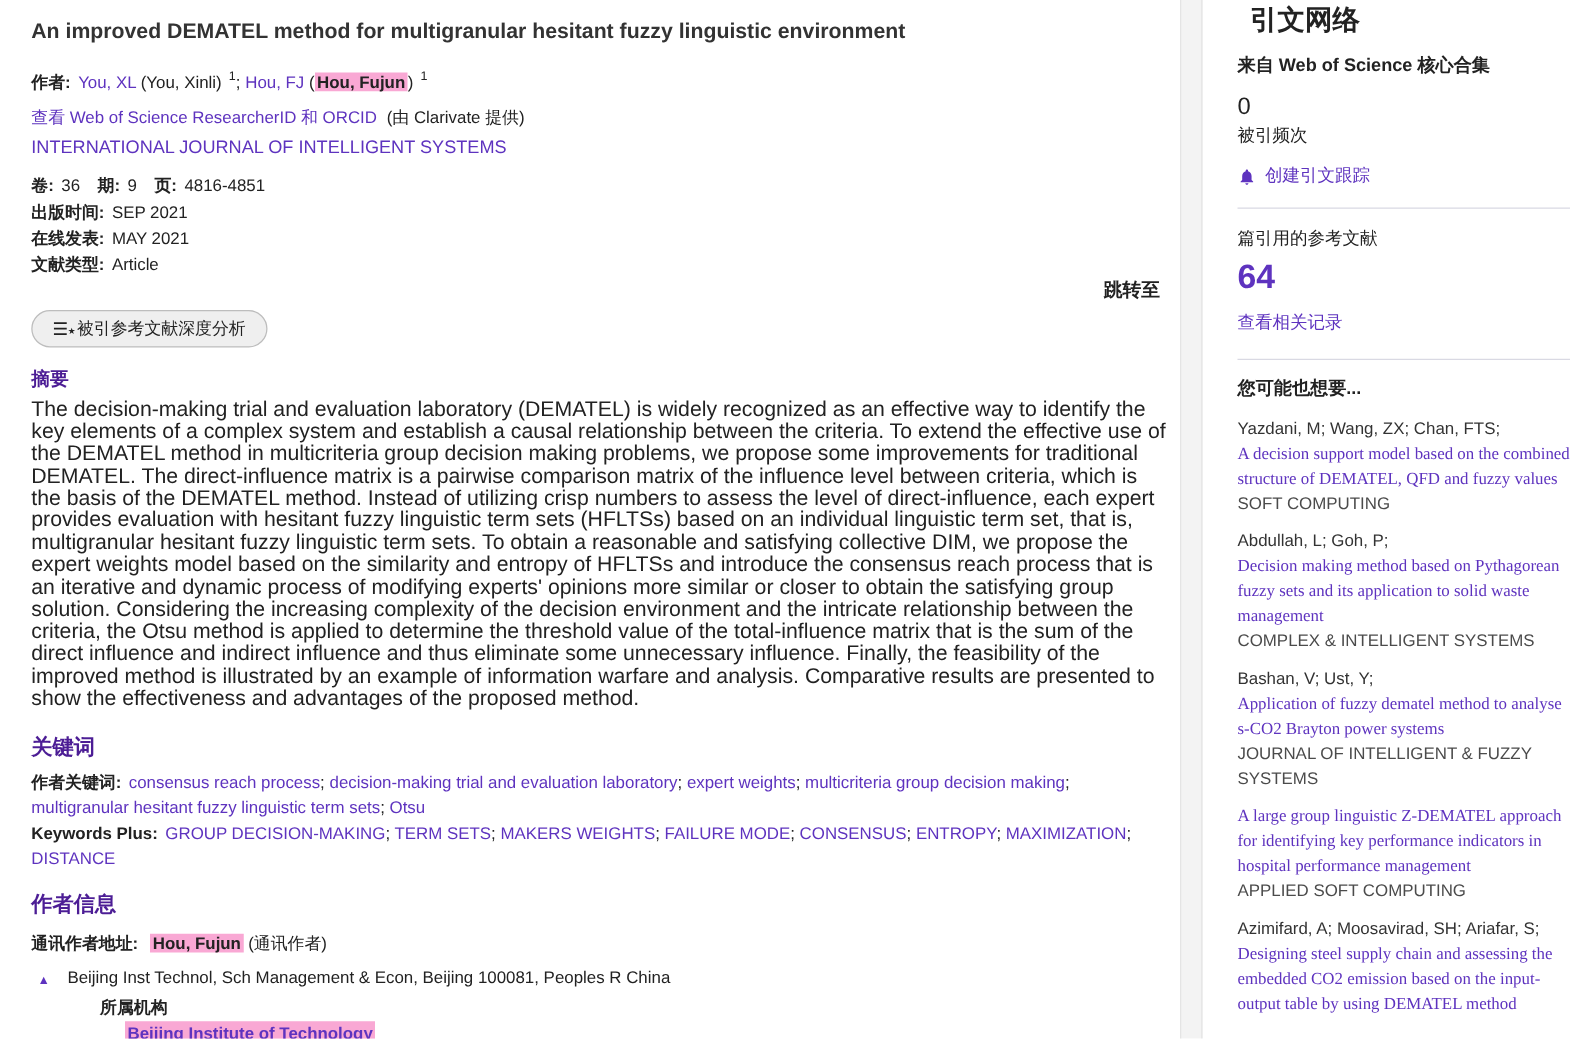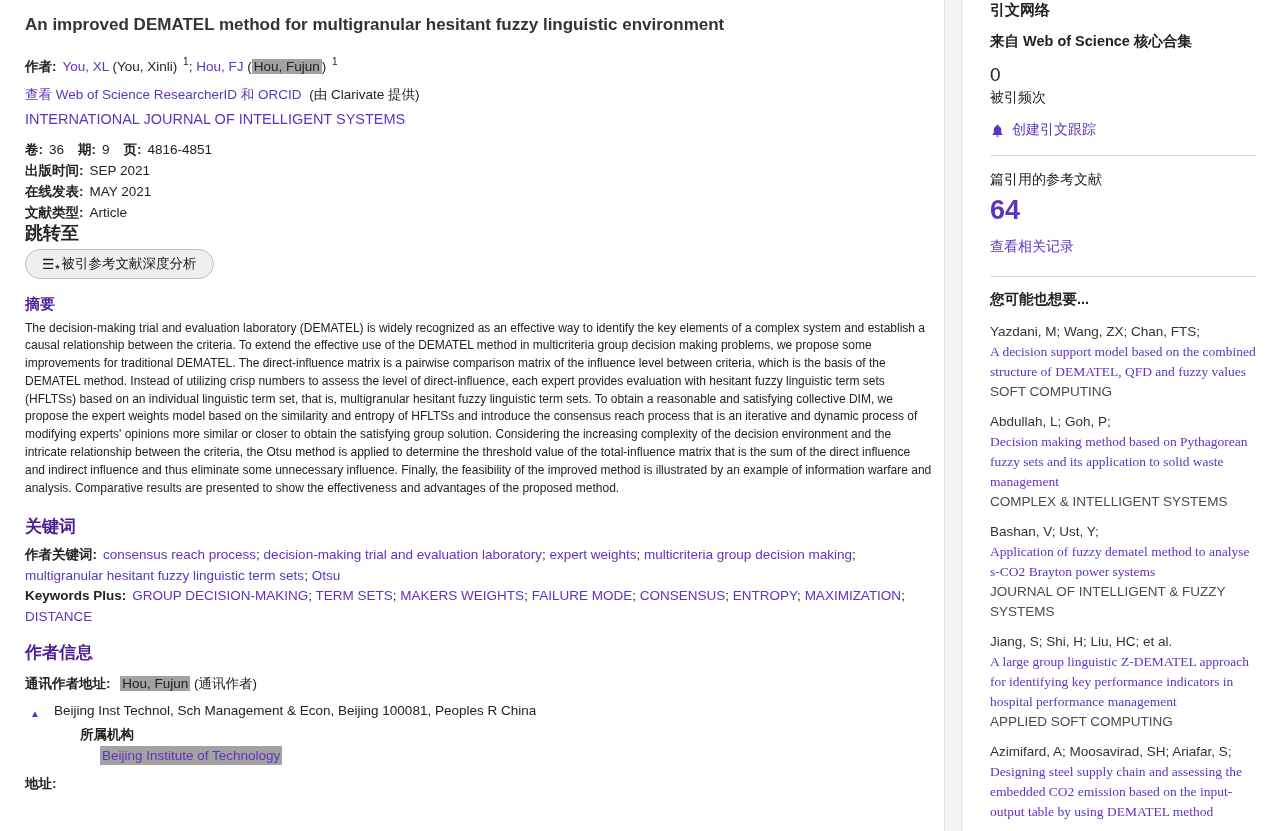--- a/index.html
+++ b/index.html
@@ -7,55 +7,55 @@
   body { font-family:"Liberation Sans","DejaVu Sans",sans-serif; color:#222; }
   .page { position:relative; width:1277px; height:831px; overflow:hidden; background:#fff; }
 
   
   .main { position:absolute; left:0; top:12px; width:944px; height:831px; overflow:hidden; padding:2px 16px 0 25px; }
   .doc-title { margin:0; font-size:17px; line-height:22px; font-weight:700; color:#333; }
   .link { color:#5e33bf; text-decoration:none; cursor:pointer; }
   .authors-line { margin:17px 0 0 0; font-size:13.5px; line-height:18px; color:#222; }
   .authors-line .lbl { font-weight:700; margin-right:6px; }
   sup.au-sup { font-size:10px; color:#222; margin-left:2px; }
-  .hl { background:#a3a3a3; padding:0 2px; }
+  .hl { background:#f9a8d4; padding:0 2px;font-weight:bold; }
   .researcher-line { margin:10px 0 0 0; font-size:13.5px; }
   .researcher-suffix { color:#222; margin-left:4px; }
   .journal-link { display:inline-block; margin-top:7px; font-size:14.5px; color:#5e33bf; text-decoration:none; }
   .meta-block { margin-top:11px; font-size:13.5px; }
   .meta-row { line-height:21px; }
   .meta-row .label { font-weight:700; margin-right:6px; }
   .meta-row .pair { margin-right:14px; }
-  .jump-label { font-weight:700; line-height:21px; font-size:18px; }
+  .jump-label { font-weight:700; line-height:21px; font-size:15px;text-align:right; }
   .pill-btn { margin-top:5px; display:inline-flex; align-items:center; gap:7px; background:#efefef;
               border:1px solid #bdbdbd; border-radius:16px; padding:5px 16px; font-size:13.5px;
               color:#222; cursor:pointer; font-family:inherit; }
   .ico-lines { position:relative; font-size:14px; line-height:14px; }
   .ico-star { position:absolute; right:-6px; bottom:-3px; font-size:7px; }
   .sec-h { margin:16px 0 0 0; font-weight:700; color:#4c1d95; }
   .sec-h.small { font-size:15px; }
   .sec-h.big { font-size:17px; }
-  .abstract-text { margin:6px 0 0 0; width:908px; font-size:12px; line-height:17.8px; color:#222; }
+  .abstract-text { margin:6px 0 0 0; width:908px; font-size:17px; line-height:17.8px; color:#222; }
   .kw-line { margin:7px 0 0 0; width:908px; font-size:13.5px; line-height:20.5px; }
   .kw-line .lbl { font-weight:700; margin-right:6px; }
   .addr-label-line { margin:10px 0 0 0; font-size:13.5px; line-height:20px; }
   .addr-label-line .lbl { font-weight:700; margin-right:6px; }
   .addr-row { margin-top:7px; font-size:13.5px; line-height:19px; display:flex; align-items:flex-start; }
   .tri { color:#5e33bf; font-size:10px; margin:3px 14px 0 5px; cursor:pointer; }
   .org-label { margin:2px 0 0 55px; font-weight:700; font-size:13.5px; line-height:19px; }
   .org-name { margin:2px 0 0 75px; font-size:13.5px; line-height:19px; display:inline-block; }
   .org-wrap { line-height:19px; }
 
   
   .scroll-gutter { position:absolute; left:944px; top:0; width:18px; height:831px; background:#f3f3f3;
                    border-left:1px solid #e4e4e4; border-right:1px solid #e4e4e4; }
 
   
   .sidebar { position:absolute; left:990px; top:0; width:276px; padding-right:10px; }
-  .sb-h1 { margin:1px 0 0 0; font-size:15px; font-weight:700; color:#222; }
+  .sb-h1 { margin:1px 0 0 10px; font-size:22px; font-weight:700; color:#222; }
   .sb-source { margin-top:12px; font-size:14.5px; font-weight:700; color:#222; }
   .sb-count-sm { margin-top:13px; font-size:19px; color:#222; }
   .sb-count-lbl { margin-top:3px; font-size:14px; color:#222; }
   .sb-alert { display:flex; align-items:center; gap:7px; margin-top:14px; font-size:14px; }
   .bell { width:15px; height:15px; fill:#5e33bf; flex:0 0 auto; }
   .sb-divider { border:none; border-top:1px solid #d9d9e3; margin:16px 0 0 0; }
   .sb-refs-lbl { margin-top:15px; font-size:14px; color:#222; }
   .sb-refs-count { margin-top:6px; font-size:27px; font-weight:700; color:#5e33bf; }
   .sb-related { display:inline-block; margin-top:12px; font-size:14px; }
   .sb-suggest-h { margin-top:13px; font-size:14.5px; font-weight:700; color:#222; }
@@ -164,21 +164,20 @@
           <div class="s-authors">Abdullah, L; Goh, P;</div>
           <div class="s-title">Decision making method based on Pythagorean fuzzy sets and its application to solid waste management</div>
           <div class="s-journal">COMPLEX &amp; INTELLIGENT SYSTEMS</div>
         </div>
         <div class="suggest-item">
           <div class="s-authors">Bashan, V; Ust, Y;</div>
           <div class="s-title">Application of fuzzy dematel method to analyse s-CO2 Brayton power systems</div>
           <div class="s-journal">JOURNAL OF INTELLIGENT &amp; FUZZY SYSTEMS</div>
         </div>
         <div class="suggest-item">
-          <div class="s-authors">Jiang, S; Shi, H; Liu, HC; et al.</div>
           <div class="s-title">A large group linguistic Z-DEMATEL approach for identifying key performance indicators in hospital performance management</div>
           <div class="s-journal">APPLIED SOFT COMPUTING</div>
         </div>
         <div class="suggest-item">
           <div class="s-authors">Azimifard, A; Moosavirad, SH; Ariafar, S;</div>
           <div class="s-title">Designing steel supply chain and assessing the embedded CO2 emission based on the input-output table by using DEMATEL method</div>
         </div>
       </div>
   </aside>
 

